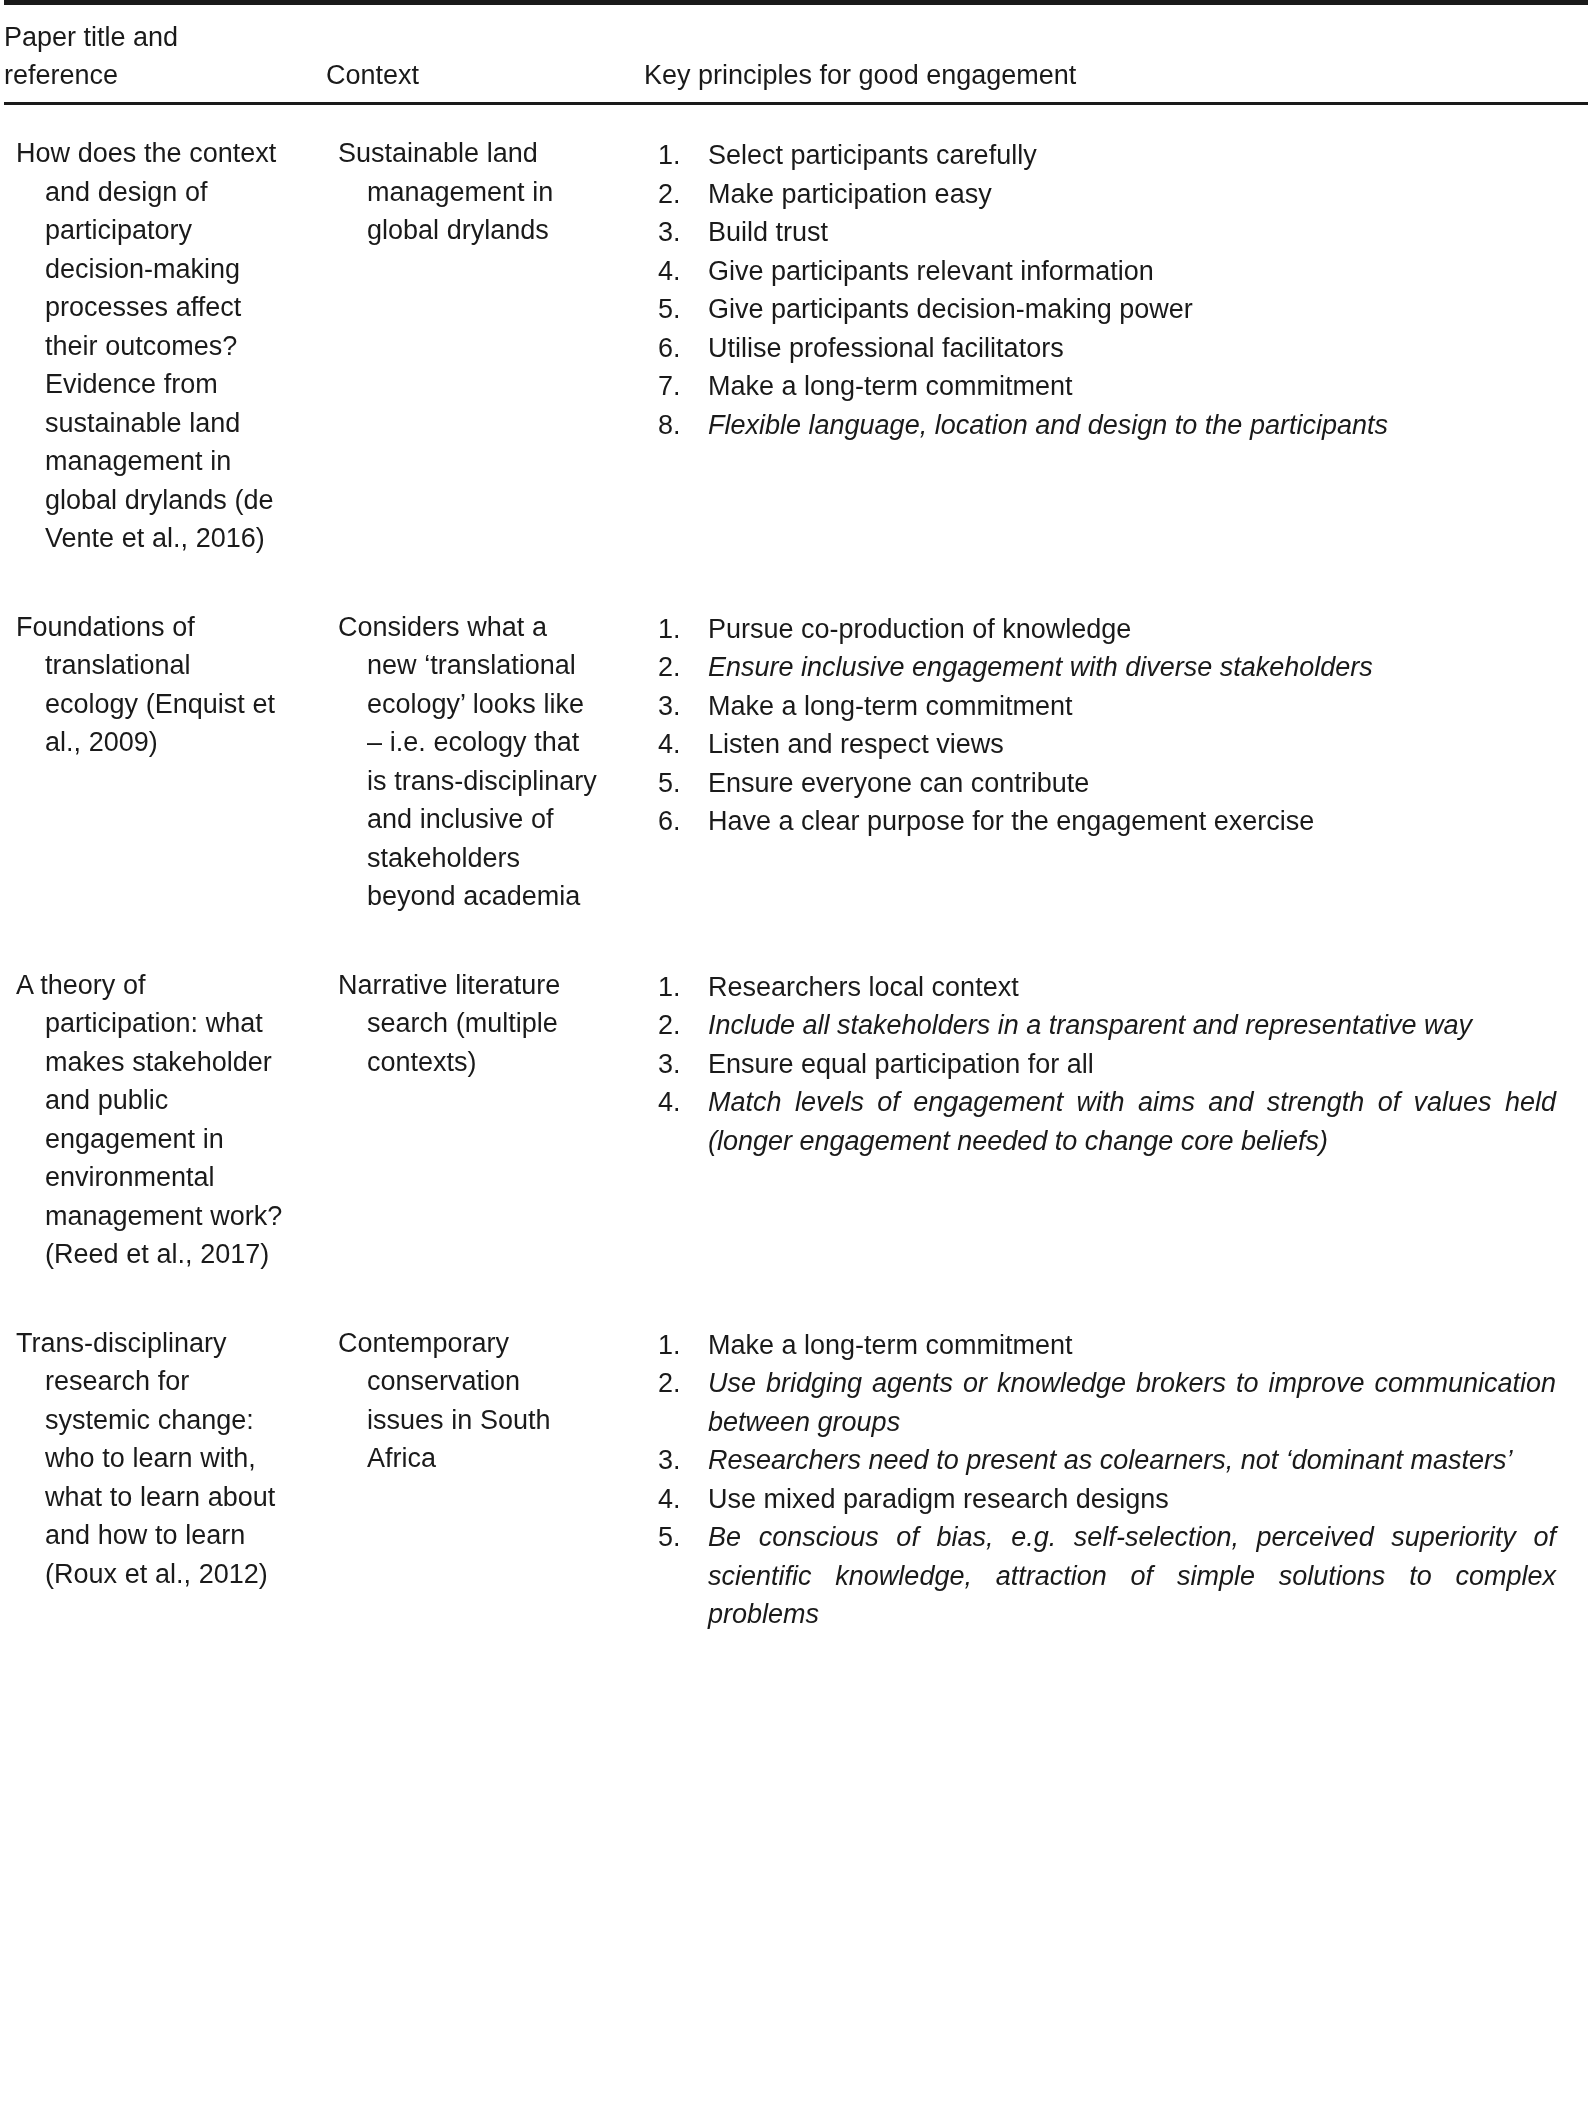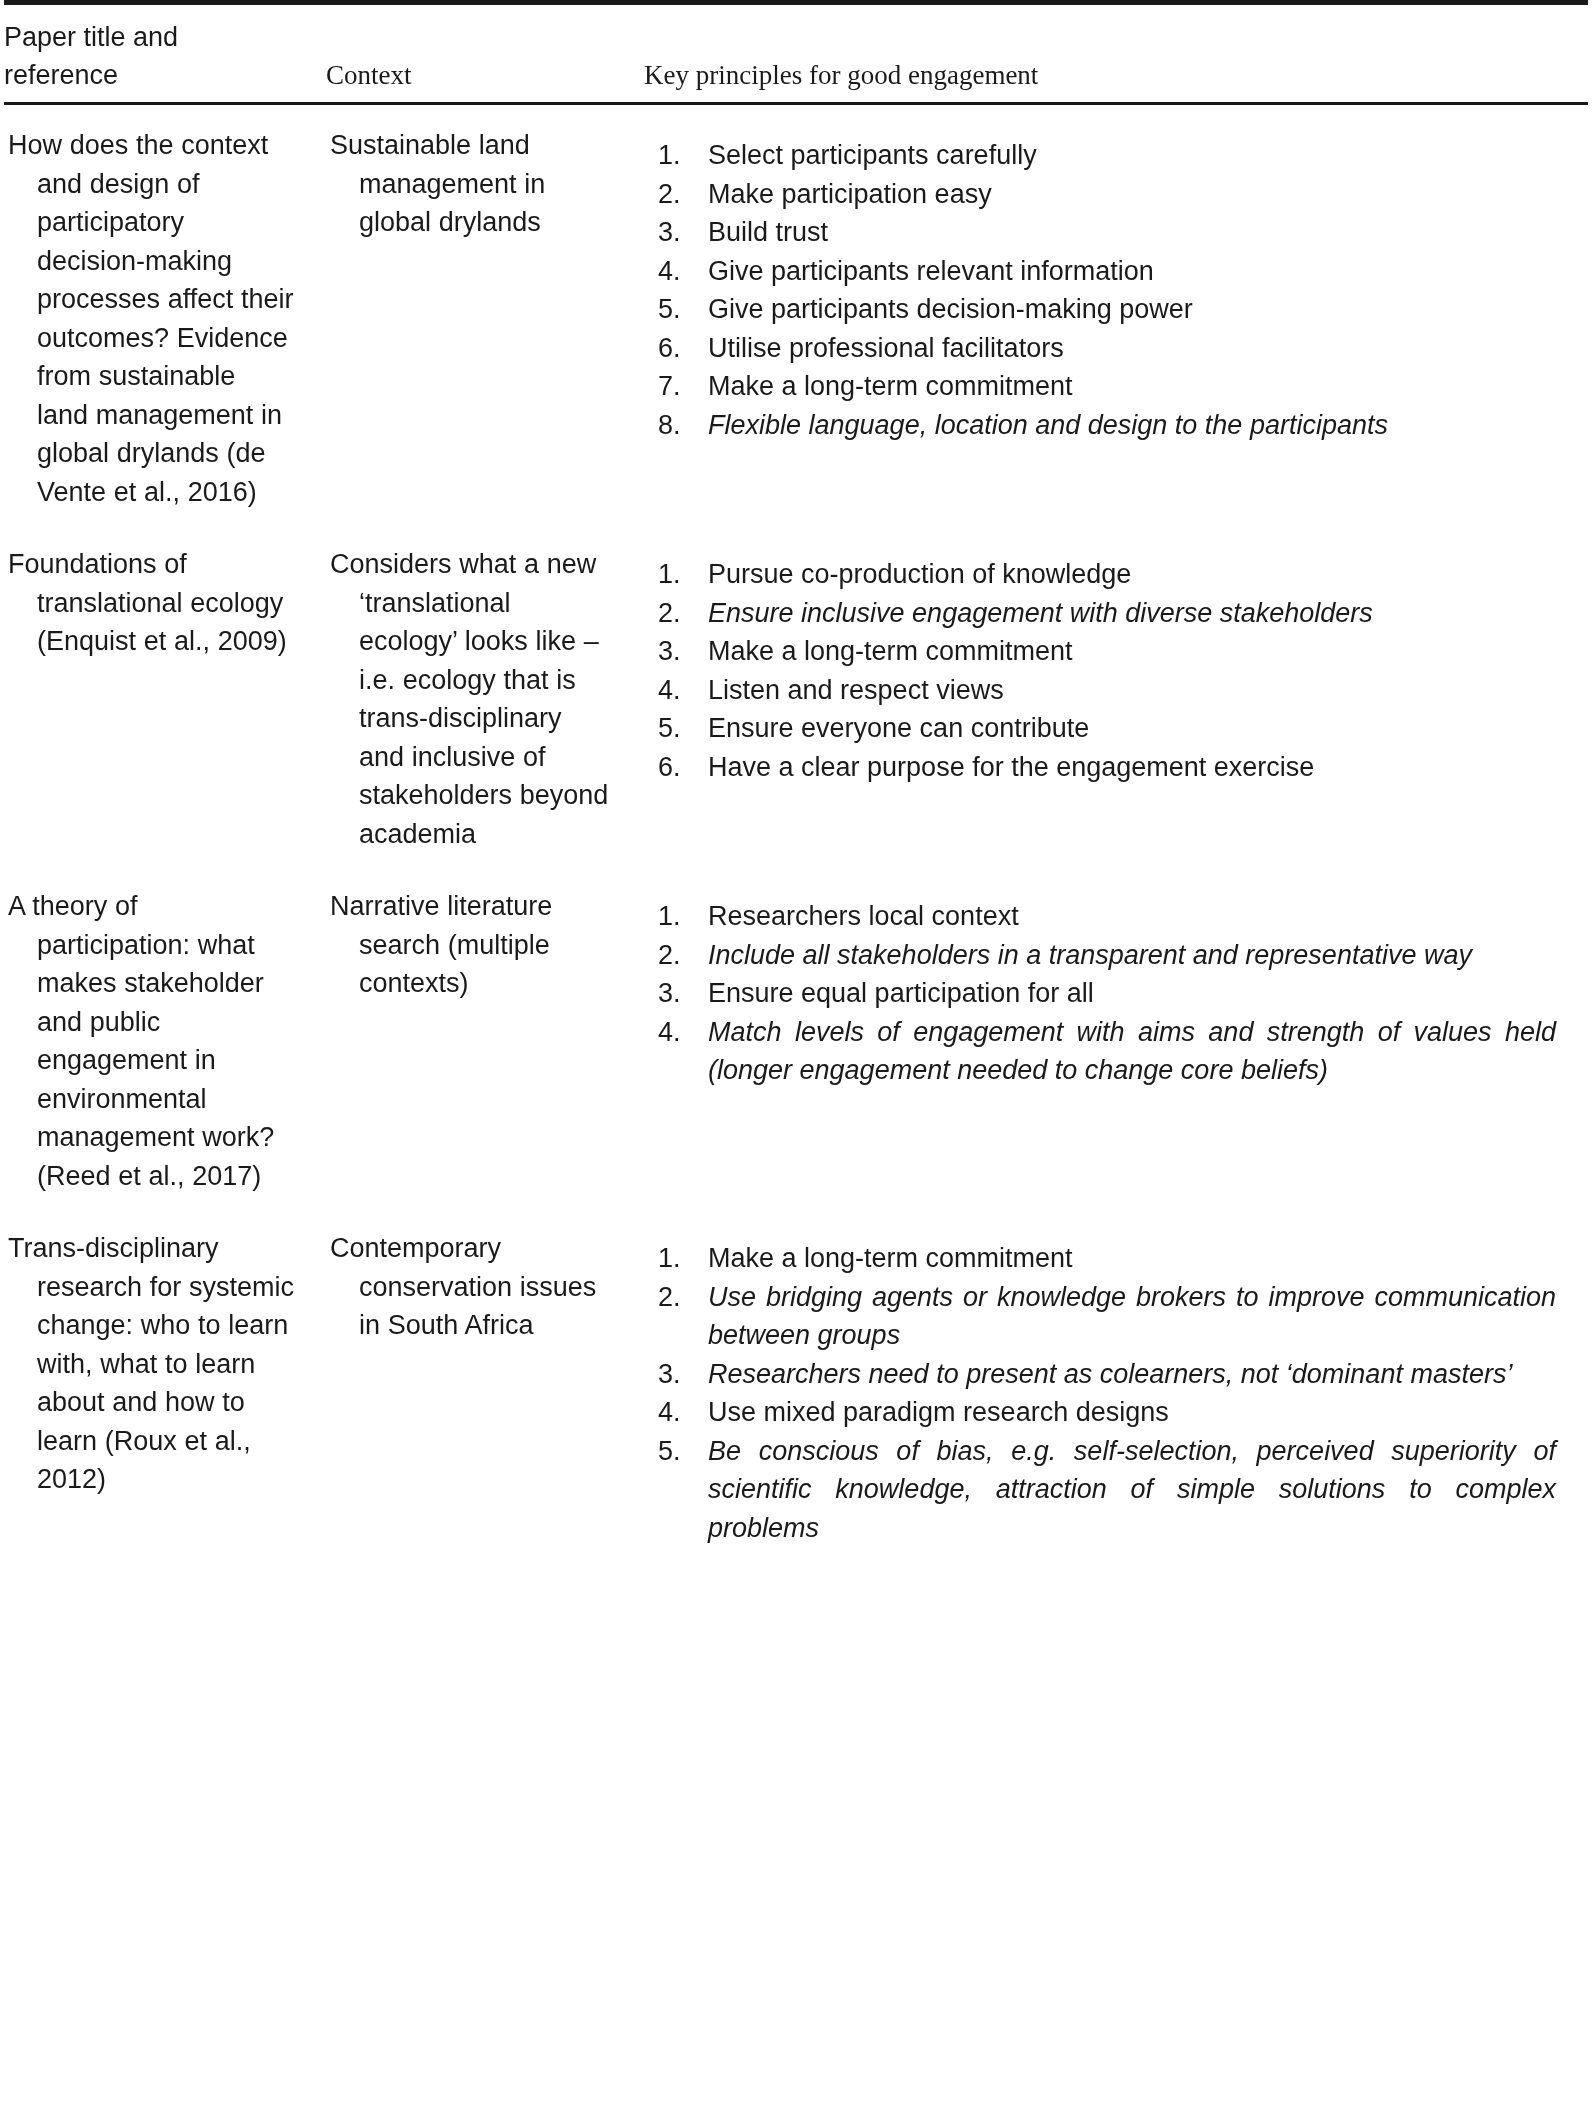--- a/index.html
+++ b/index.html
@@ -45,21 +45,20 @@
     line-height: 38px;
     vertical-align: bottom;
     padding: 13px 18px 8px 0;
   }
   th.col-head .head-text {
     display: block;
   }
   th.col-head.ctx-head,
   th.col-head.princ-head {
     padding-left: 10px;
-    font-family: Liberation Serif, serif;
   }
 
   
   td.cell {
     vertical-align: top;
     font-size: 27px;
     line-height: 38.5px;
     padding: 12px 18px 14px 0;
   }
   td.cell.ctx-cell,
@@ -67,21 +66,21 @@
     padding-left: 10px;
   }
   tbody tr:first-child td.cell {
     padding-top: 17px;
   }
 
   
   .hang {
     padding-left: 29px;
     text-indent: -29px;
-    margin: 4px;
+    margin: 12px;
     word-spacing: 0.2px;
   }
 
   
   ol.principle-list {
     list-style: none;
     margin: 14px;
     padding: 0;
     counter-reset: principle;
   }

